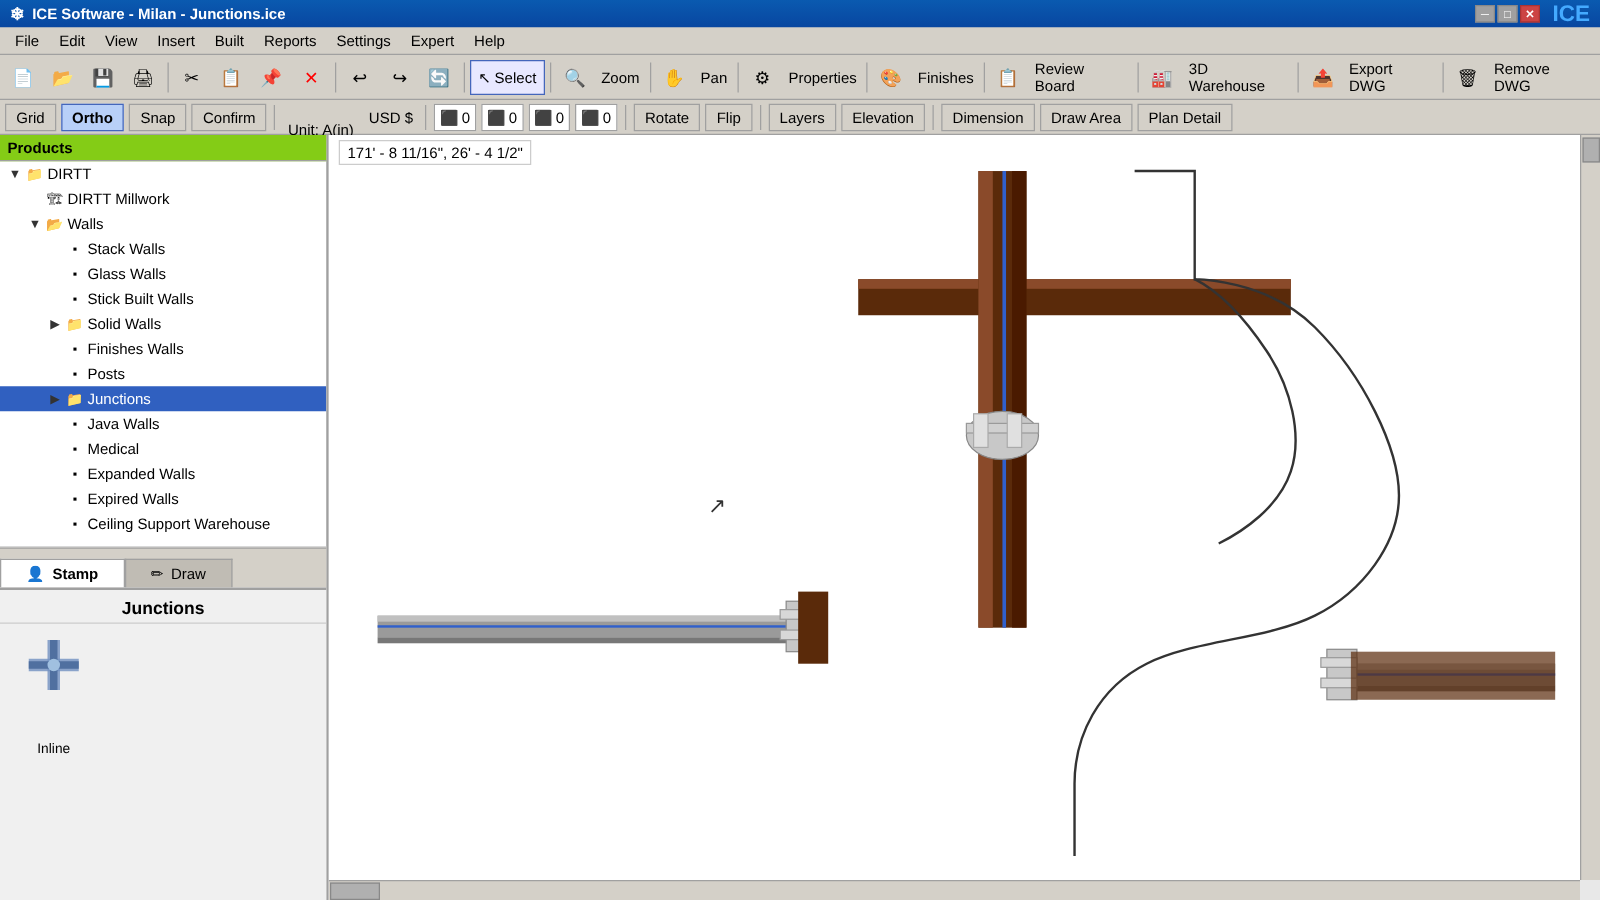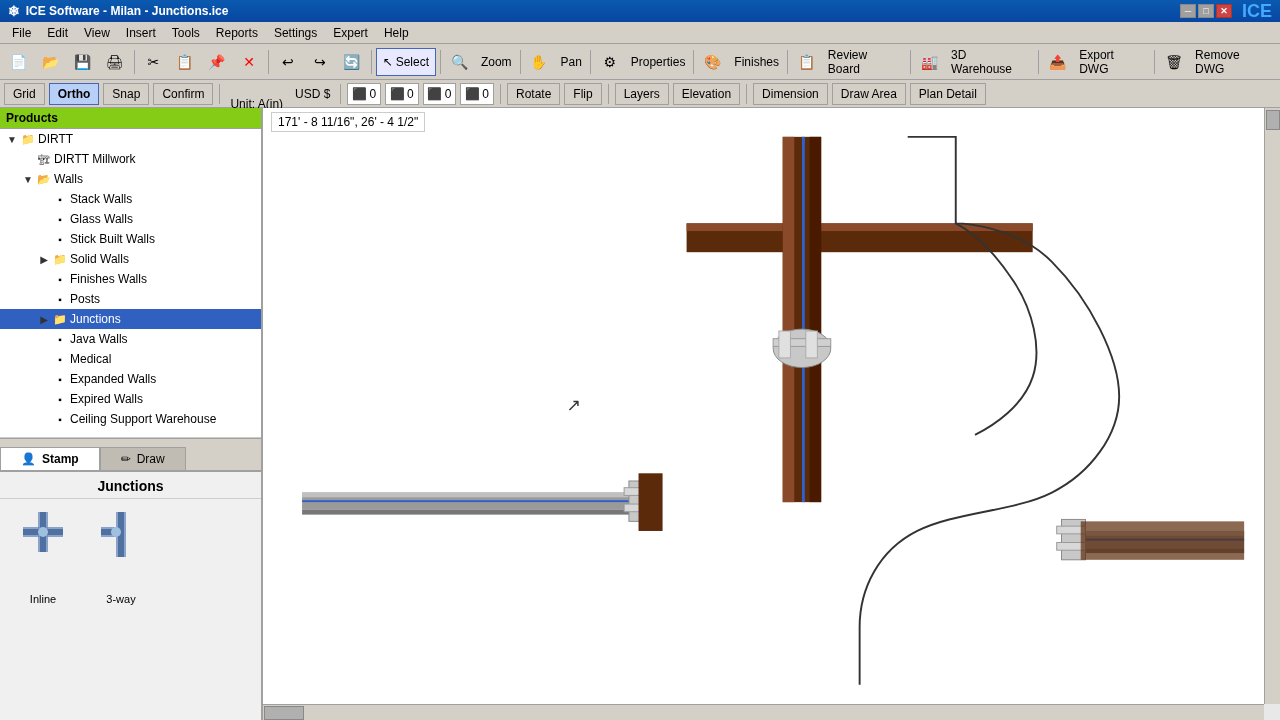--- a/index.html
+++ b/index.html
@@ -220,21 +220,21 @@
     <span style="width:16px;height:14px;background:#cc4444;display:inline-flex;align-items:center;justify-content:center;font-size:9px;cursor:pointer;border:1px solid #aa3333;color:white;">✕</span>
     <span style="font-size:18px;font-weight:bold;color:#4af;margin-left:8px;">ICE</span>
   </div>
 </div>
 
 <div id="menu-bar">
   <span class="menu-item">File</span>
   <span class="menu-item">Edit</span>
   <span class="menu-item">View</span>
   <span class="menu-item">Insert</span>
-  <span class="menu-item">Tools</span>
+  <span class="menu-item">Built</span>
   <span class="menu-item">Reports</span>
   <span class="menu-item">Settings</span>
   <span class="menu-item">Expert</span>
   <span class="menu-item">Help</span>
 </div>
 
 <div id="toolbar">
 
   <button class="tb-btn" title="New">📄</button>
   <button class="tb-btn" title="Open">📂</button>
@@ -457,32 +457,20 @@
               <rect x="20" y="5" width="10" height="40" fill="#7090c0" opacity="0.8"></rect>
               <rect x="5" y="20" width="40" height="10" fill="#7090c0" opacity="0.8"></rect>
               <rect x="22" y="5" width="6" height="40" fill="#5070a0"></rect>
               <rect x="5" y="22" width="40" height="6" fill="#5070a0"></rect>
               <circle cx="25" cy="25" r="5" fill="#a0c0e0"></circle>
             </svg>
           </div>
           <span class="junction-label">Inline</span>
         </div>
 
-        <div class="junction-item">
-          <div class="junction-icon">
-            <svg width="50" height="50" viewBox="0 0 50 50">
-              <rect x="20" y="5" width="10" height="45" fill="#7090c0" opacity="0.8"></rect>
-              <rect x="5" y="20" width="20" height="10" fill="#7090c0" opacity="0.8"></rect>
-              <rect x="22" y="5" width="6" height="45" fill="#5070a0"></rect>
-              <rect x="5" y="22" width="20" height="6" fill="#5070a0"></rect>
-              <circle cx="20" cy="25" r="5" fill="#a0c0e0"></circle>
-            </svg>
-          </div>
-          <span class="junction-label">3-way</span>
-        </div>
 
 
       </div>
     </div>
   </div>
 
   <div id="canvas-area">
     
     <div style="position:absolute;top:4px;left:8px;font-size:12px;background:white;padding:2px 6px;border:1px solid #ccc;z-index:10;">171' - 8 11/16", 26' - 4 1/2"</div>
 

